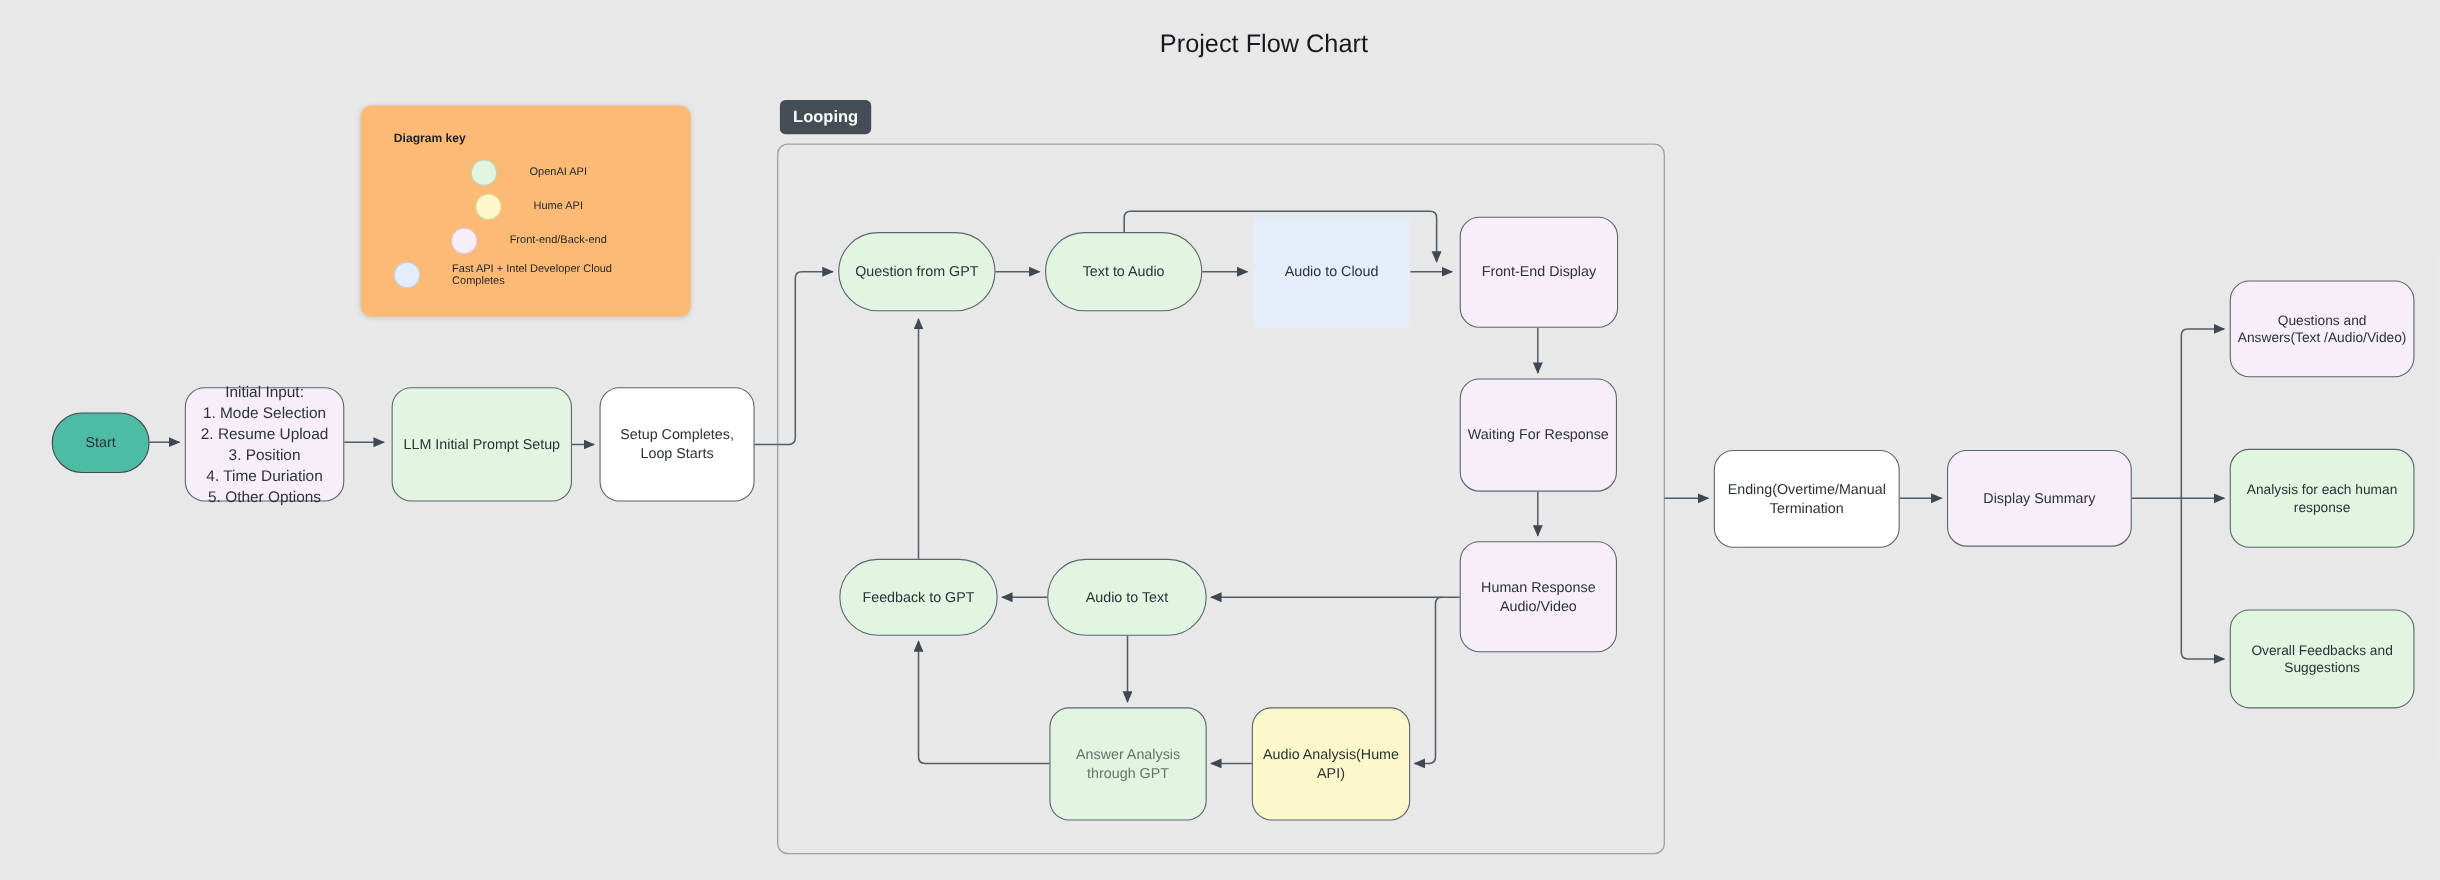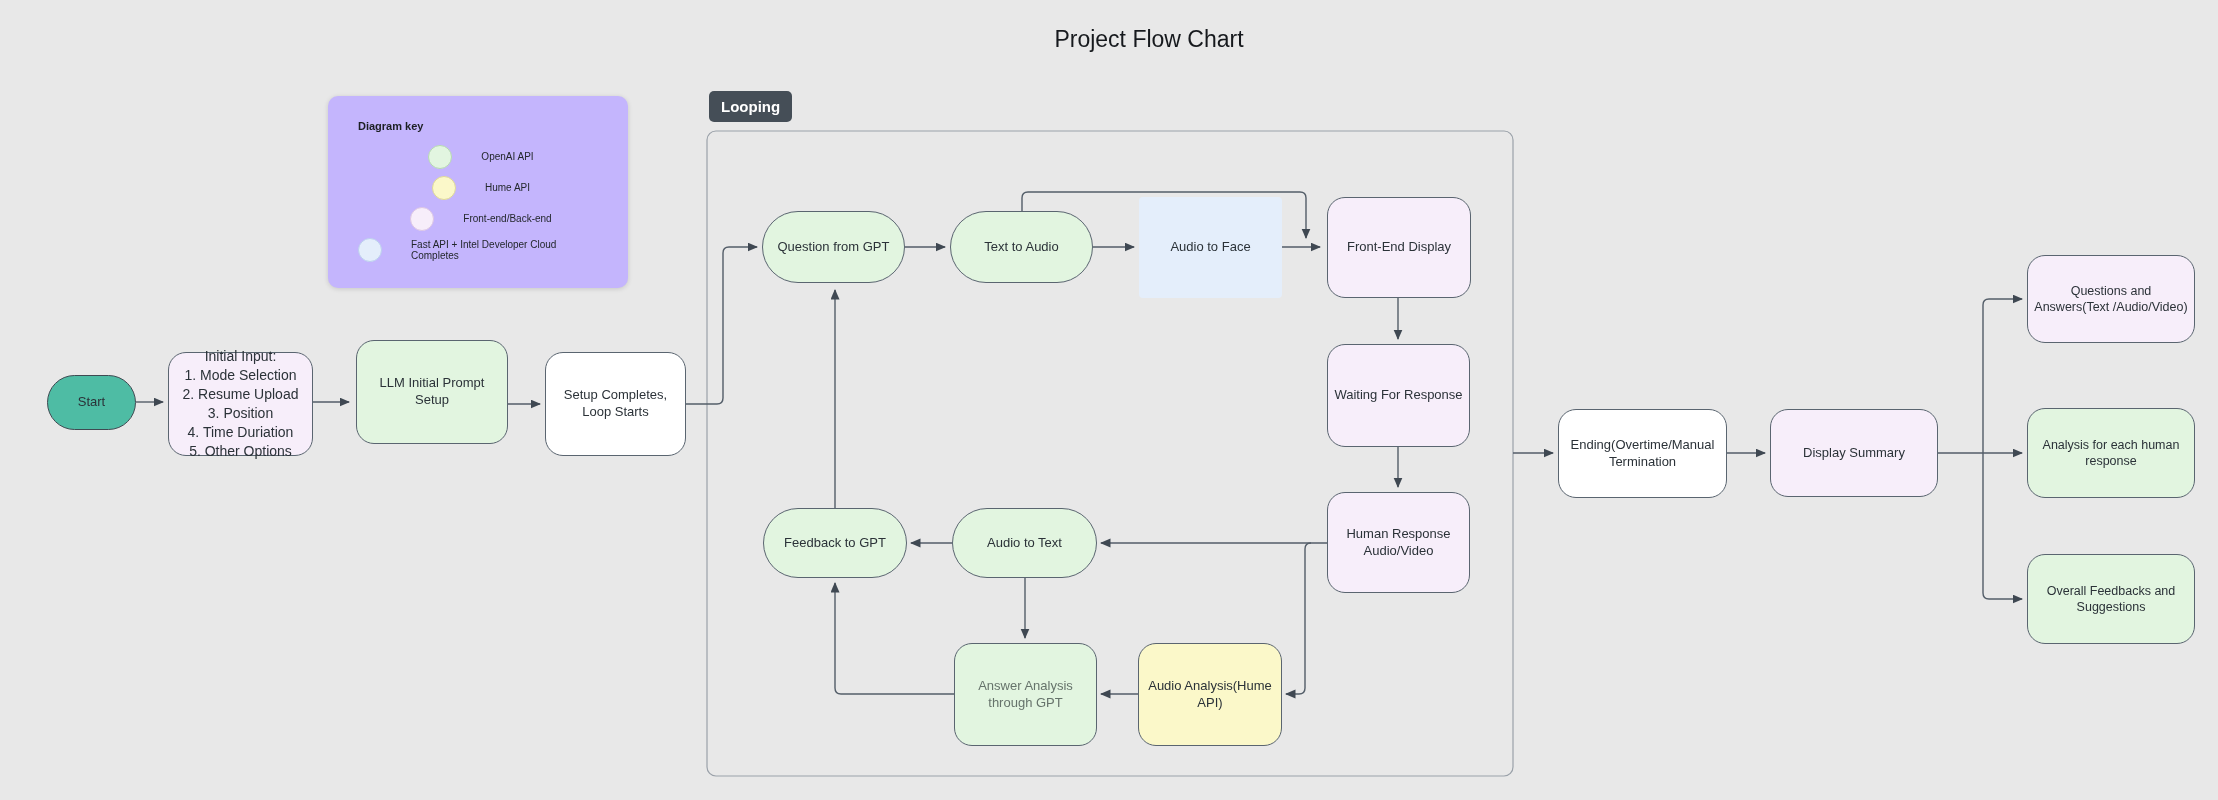--- a/index.html
+++ b/index.html
@@ -9,21 +9,21 @@
     font-family:"Liberation Sans", sans-serif;
     color:#2b3238;
   }
   .title {
     position:absolute; top:26px; left:1149px; transform:translateX(-50%);
     font-size:23px; color:#16191d; white-space:nowrap;
   }
   
   .legend {
     position:absolute; left:328px; top:96px; width:300px; height:192px;
-    background:#c4b5fd; border-radius:10px; box-sizing:border-box;
+    background:#fdba74; border-radius:10px; box-sizing:border-box;
     box-shadow:0 1px 5px rgba(0,0,0,.14); padding:24px 24px 0 30px;
   }
   .legend-title { font-weight:bold; font-size:11px; color:#1c1f23; margin-bottom:9px; }
   .legend-item { display:flex; align-items:center; height:31px;justify-content:center; }
   .legend-swatch { width:22px; height:22px; border-radius:50%; margin-right:29px; flex:0 0 auto; }
   .sw-openai  { background:#e2f5e0; border:1px solid #b6d9b2; }
   .sw-hume    { background:#fbf8c9; border:1px solid #ded898; }
   .sw-front   { background:#f7eefa; border:1px solid #dcc6e4; }
   .sw-fastapi { background:#e4eefb; border:1px solid #bcd0ee; }
   .legend-label { font-size:10px; color:#23272c; }
@@ -122,38 +122,38 @@
 
   <div class="node fill-purple small-font" style="left:168px;top:352px;width:145px;height:104px">
     <span class="lbl pre">Initial Input:
 1. Mode Selection
 2. Resume Upload
 3. Position
 4. Time Duriation
 5. Other Options</span>
     </div>
 
-  <div class="node fill-green" style="left:356px;top:340px;width:152px;height:104px">
+  <div class="node fill-green" style="left:356px;top:352px;width:164px;height:104px">
     <span class="lbl">LLM Initial Prompt Setup</span>
     </div>
 
   <div class="node fill-white" style="left:545px;top:352px;width:141px;height:104px">
     <span class="lbl">Setup Completes, Loop Starts</span>
     </div>
 
   <div class="node fill-green stadium" style="left:762px;top:211px;width:143px;height:72px">
     <span class="lbl">Question from GPT</span>
     </div>
 
   <div class="node fill-green stadium" style="left:950px;top:211px;width:143px;height:72px">
     <span class="lbl">Text to Audio</span>
     </div>
 
   <div class="node fill-blue" style="left:1139px;top:197px;width:143px;height:101px">
-    <span class="lbl">Audio to Face</span>
+    <span class="lbl">Audio to Cloud</span>
     </div>
 
   <div class="node fill-purple" style="left:1327px;top:197px;width:144px;height:101px">
     <span class="lbl">Front-End Display</span>
     </div>
 
   <div class="node fill-purple" style="left:1327px;top:344px;width:143px;height:103px">
     <span class="lbl">Waiting For Response</span>
     </div>
 

